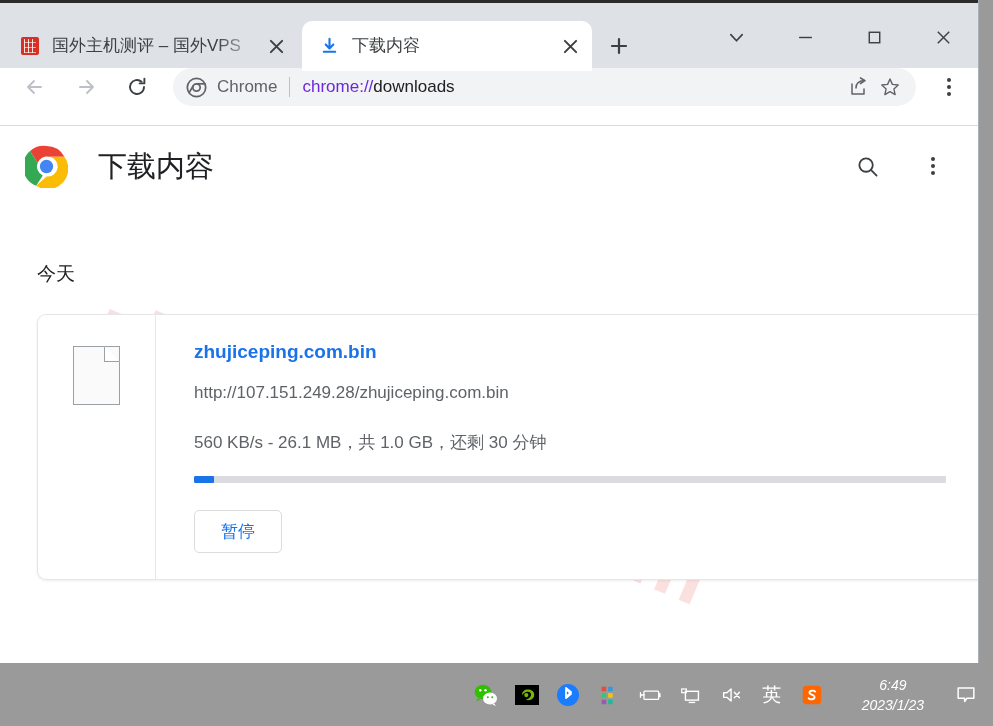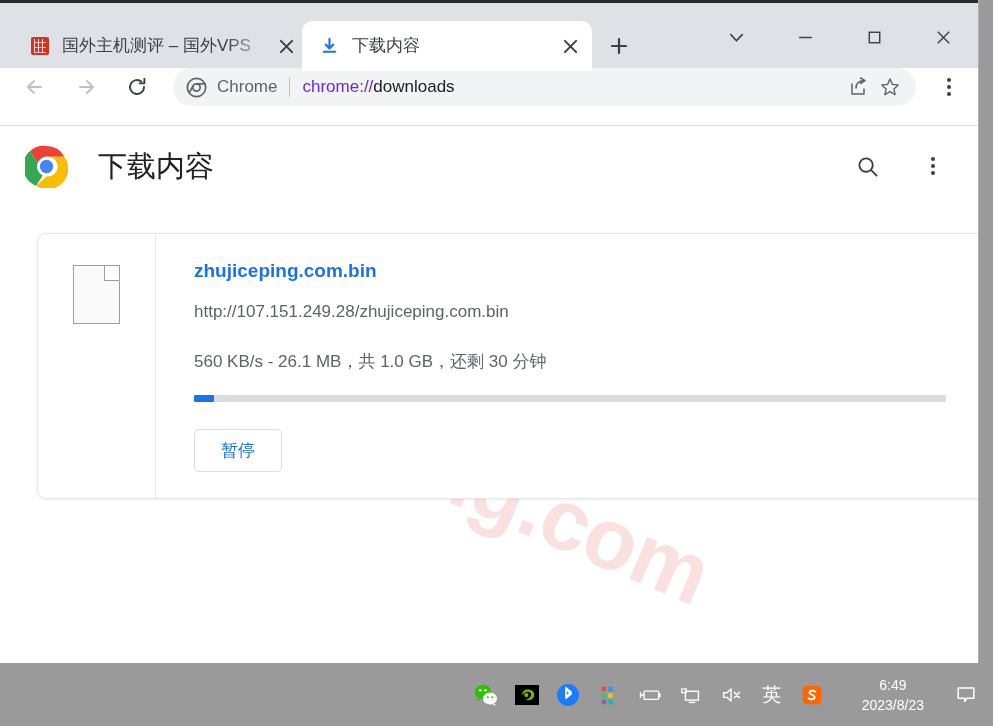--- a/index.html
+++ b/index.html
@@ -371,37 +371,38 @@
   }
   .tray-icon svg { display: block; }
   #tray-clock {
     margin-left: 22px;
     margin-right: 8px;
     text-align: center;
     color: #ffffff;
     font-size: 14px;
     line-height: 20px;
     cursor: default;
+    font-style: italic;
   }
   #tray-notification {
     width: 38px; height: 40px;
     display: flex; align-items: center; justify-content: center;
     cursor: pointer;
   }
 </style>
 </head>
 <body>
 
 <div id="screen">
 
   <div id="browser-window">
 
     <div id="tabstrip">
 
-      <div class="tab inactive" style="left:12px;width:296px;">
+      <div class="tab inactive" style="left:2px;width:296px;">
         <span class="tab-favicon">
           <span class="favicon-red"></span>
         </span>
         <span class="tab-title">国外主机测评 – 国外VPS</span>
         <span class="tab-close">
           <svg viewBox="0 0 16 16">
               <path d="M2 2 L14 14 M14 2 L2 14" stroke="#3c4043" stroke-width="2.1" fill="none" stroke-linecap="round"></path>
             </svg>
         </span>
       </div>
@@ -528,20 +529,21 @@
         </span>
         <span class="page-toolbar-btn">
           <span class="dots">
               <i></i>
               <i></i>
               <i></i>
             </span>
         </span>
       </div>
 
+      <div id="date-heading">今天</div>
 
       <div id="download-card">
         <div id="download-file-icon-cell">
           <span id="file-icon"></span>
         </div>
         <div id="download-details">
           <div><a id="download-filename">zhujiceping.com.bin</a></div>
           <div id="download-url">http://107.151.249.28/zhujiceping.com.bin</div>
           <div id="download-status">560 KB/s - 26.1 MB，共 1.0 GB，还剩 30 分钟</div>
           <div id="progress-track">
@@ -627,21 +629,21 @@
 
       <span class="tray-icon">
         <svg viewBox="0 0 26 26" width="24" height="24">
           <rect x="3" y="3" width="20" height="20" rx="4" fill="#ff6600"></rect>
           <path d="M16.5 9.3 C15 7.9 10.5 7.7 10.2 10.5 C10 12.8 15.8 12.5 15.8 15.2 C15.8 18 11 18.3 9.4 16.6" stroke="#ffffff" stroke-width="2.1" fill="none" stroke-linecap="round"></path>
         </svg>
       </span>
 
       <span id="tray-clock">
         <div>6:49</div>
-        <div>2023/8/23</div>
+        <div>2023/1/23</div>
       </span>
 
       <span id="tray-notification">
         <svg viewBox="0 0 26 26" width="24" height="24">
           <path d="M4.5 5.5 L21.5 5.5 L21.5 16.5 L14 16.5 L11.5 20 L11.5 16.5 L4.5 16.5 Z" stroke="#ffffff" stroke-width="1.6" fill="none" stroke-linejoin="round"></path>
         </svg>
       </span>
 
     </div>
   </div>

